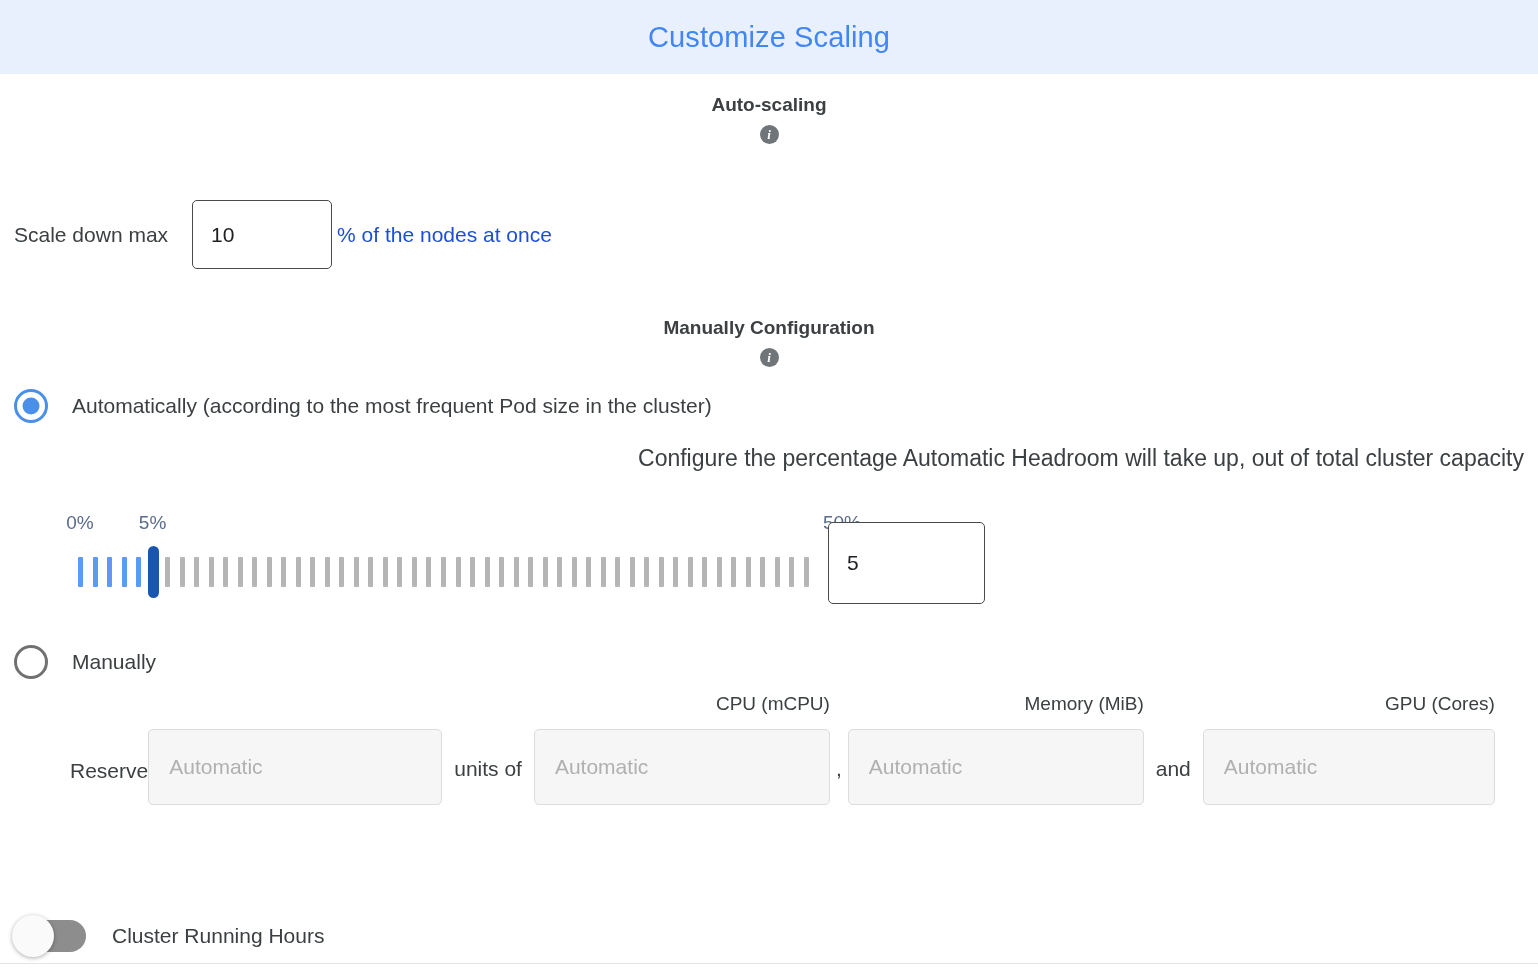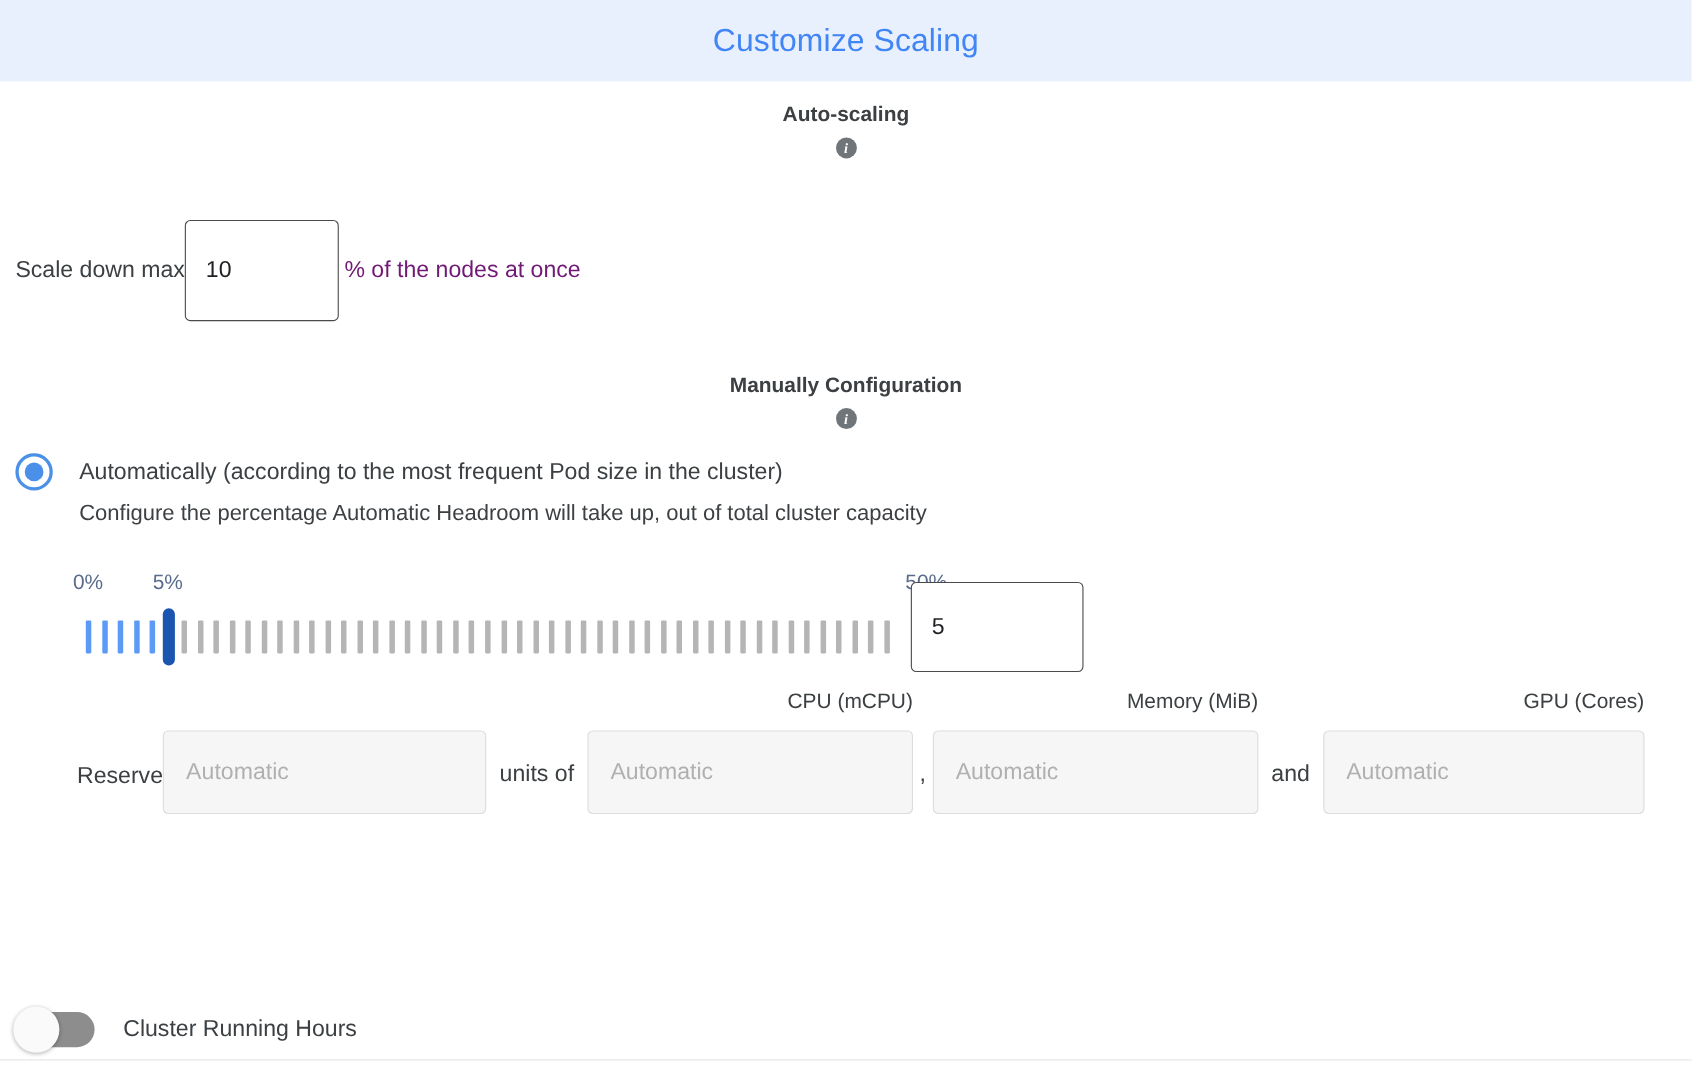--- a/index.html
+++ b/index.html
@@ -87,34 +87,34 @@
     display: flex;
     align-items: center;
     margin-top: 56px;
   }
   .scale-row .lbl {
     font-size: 21px;
     color: #3c4043;
   }
   .num-input {
     width: 140px;
-    height: 92px;
+    height: 69px;
     border: 1.6px solid #4a4a4a;
     border-radius: 5px;
     background: #ffffff;
     font-family: "Liberation Sans", sans-serif;
     font-size: 21px;
     color: #202124;
     padding: 0 18px;
     outline: none;
-    margin-left: 0;
+    margin-left: 24px;
   }
   .scale-row .suffix {
     font-size: 21px;
-    color: #701a75;
+    color: #1d4ed8;
     margin-left: 5px;
   }
 
   
   .headroom-label { margin-top: 48px; }
 
   .radio-row {
     display: flex;
     align-items: center;
     margin-top: 22px;
@@ -136,24 +136,25 @@
     border-radius: 50%;
     background: #4a90e8;
   }
   .radio.off { border: 3px solid #717171; background: #ffffff; }
   .radio-text {
     font-size: 21px;
     color: #3c4043;
     margin-left: 24px;
   }
   .headroom-desc {
-    font-size: 20px;
-    color: #3c4043;
-    margin-top: 10px;
+    font-size: 23px;
+    color: #3c4043;
+    margin-top: 22px;
     margin-left: 58px;
+    text-align: right;
   }
 
   
   .slider-area {
     margin-top: 40px;
     margin-left: 64px;
     position: relative;
     width: 740px;
     height: 95px;
   }
@@ -373,20 +374,24 @@
         <div class="tick" style="left: 696.96px;"></div>
         <div class="tick" style="left: 711.48px;"></div>
         <div class="tick" style="left: 726px;"></div>
         <div class="slider-thumb" style="left: 72.6px;"></div>
       </div>
     <div class="slider-value-box">
       <input class="num-input" type="text" value="5" style="">
     </div>
   </div>
 
+  <div class="radio-row manual-radio-row">
+    <div class="radio off"></div>
+    <span class="radio-text">Manually</span>
+  </div>
 
   <div class="reserve-grid">
     <div class="field-col">
       <div class="field-label">&nbsp;</div>
       <div class="inline-word" style="padding-bottom:22px;">Reserve</div>
     </div>
 
     <div class="field-col">
       <div class="field-label"></div>
       <input class="disabled-input w-reserve" type="text" placeholder="Automatic" style="">

